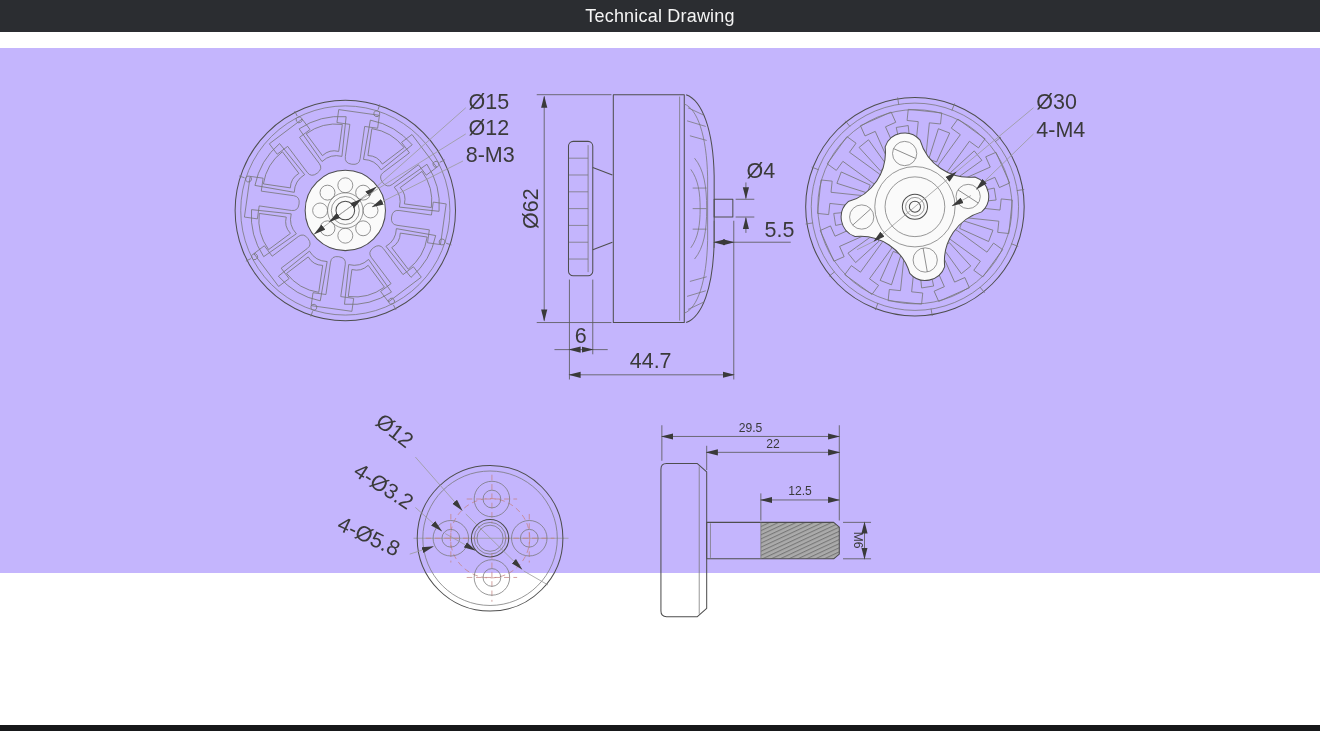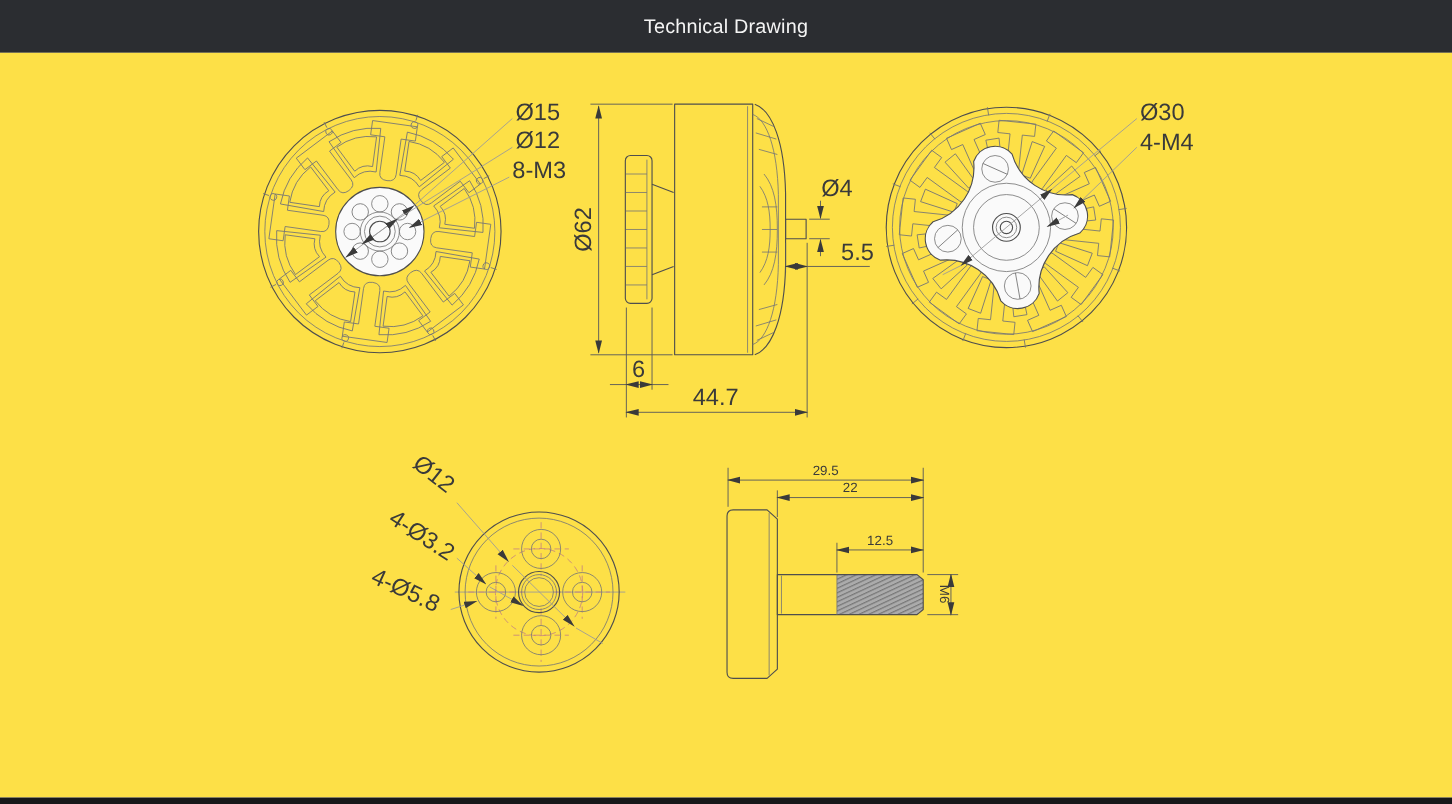--- a/index.html
+++ b/index.html
@@ -1,27 +1,27 @@
 <!DOCTYPE html>
 <html><head>
 <meta charset="utf-8">
 <style>
   html,body{margin:0;padding:0;}
   body{
     width:1320px;height:731px;position:relative;overflow:hidden;
     background:#ffffff;font-family:"Liberation Sans",sans-serif;
   }
   .topbar{
-    position:absolute;left:0;top:0;width:1320px;height:48px;
+    position:absolute;left:0;top:0;width:1320px;height:32px;
     background:#2b2d31;display:flex;align-items:center;justify-content:center;
   }
   .topbar-title{color:#f4f4f4;font-size:18px;letter-spacing:0.2px;}
   .canvas{
-    position:absolute;left:0;top:48px;width:1320px;height:677px;
-    background:#fde047;
+    position:absolute;left:0;top:48px;width:1320px;height:525px;
+    background:#c4b5fd;
   }
   .botbar{
     position:absolute;left:0;bottom:0;width:1320px;height:6px;background:#17181a;
   }
   svg{display:block;}
   .o1{stroke:#4e4e4e;stroke-width:1.1;fill:none;stroke-linejoin:round;}
   .o2{stroke:#757575;stroke-width:0.8;fill:none;stroke-linejoin:round;}
   .dim{stroke:#5a5a5a;stroke-width:0.9;fill:none;}
   .ldr{stroke:#9a9a9a;stroke-width:0.85;fill:none;}
   .red{stroke:#c4827f;stroke-width:0.8;fill:none;stroke-dasharray:6 4;}

